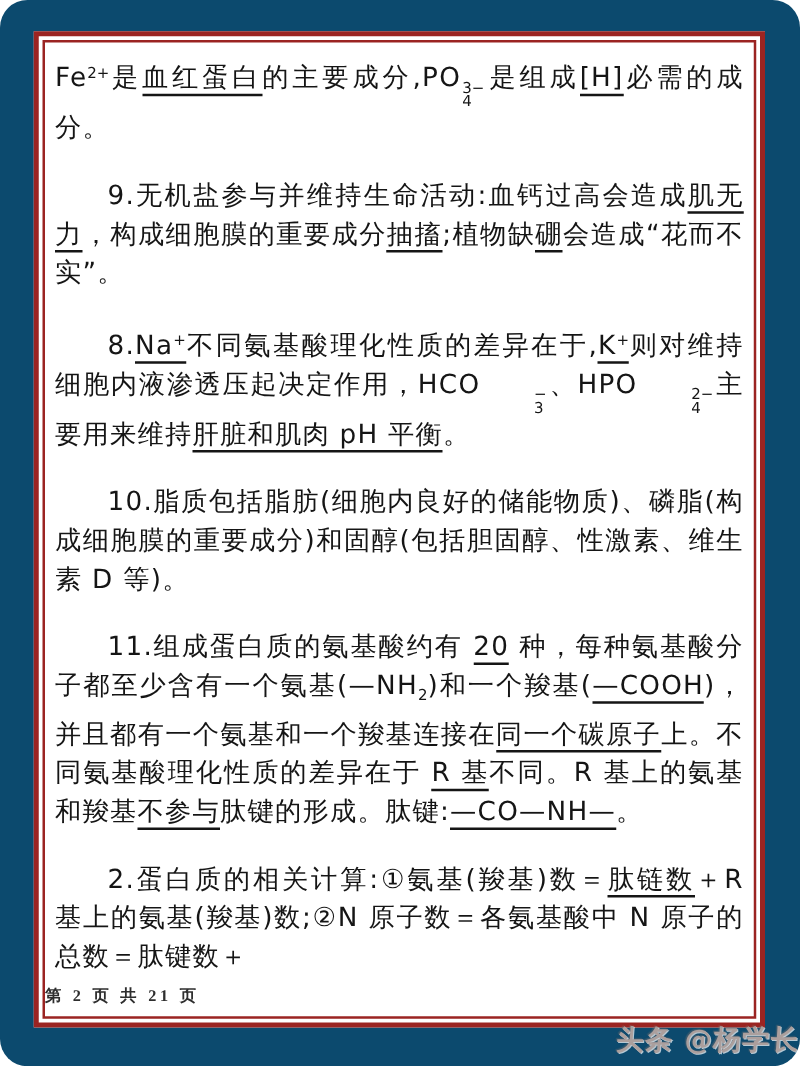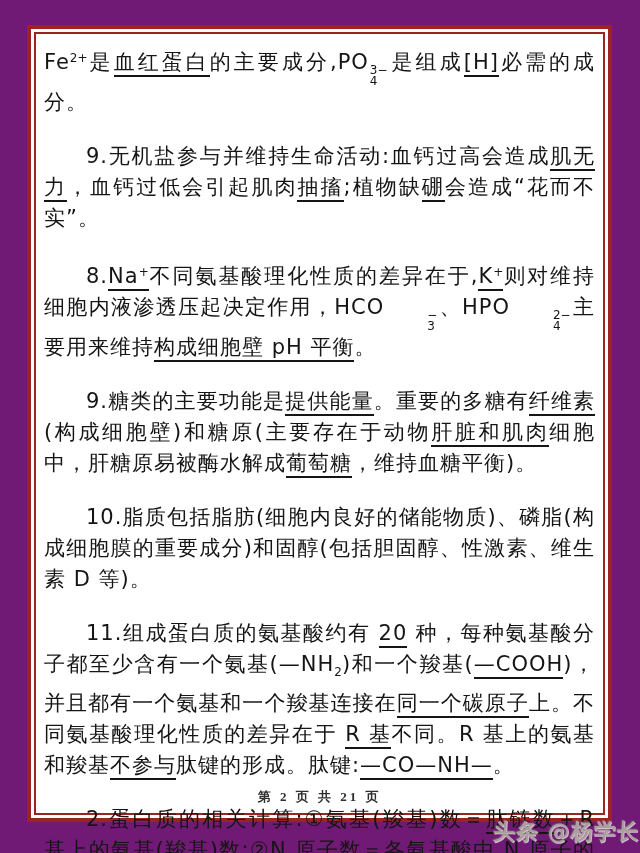--- a/index.html
+++ b/index.html
@@ -4,23 +4,24 @@
 <style>
   html, body {
     margin: 0;
     padding: 0;
     background: #ffffff;
   }
   .page {
     position: relative;
     width: 640px;
     height: 853px;
-    background: #701a75;
+    background: #0c4a6e;
     overflow: hidden;
     font-family: "DejaVu Sans", sans-serif;
+    border-radius: 22px;
   }
   .frame {
     position: absolute;
     left: 27px;
     top: 25px;
     width: 585px;
     height: 797px;
     border: 4px solid #9b2422;
     box-sizing: border-box;
     padding: 3px;
@@ -69,21 +70,21 @@
     font-size: 12px;
     line-height: 11px;
     letter-spacing: 0;
     margin: 0 2px 0 1px;
   }
   .footer {
     position: absolute;
     left: 0;
     bottom: 7px;
     width: 100%;
-    text-align: center;
+    text-align: left;
     font-family: "Liberation Serif", serif;
     font-size: 13px;
     font-weight: bold;
     letter-spacing: 3px;
     color: #2e2e2e;
   }
   .watermark {
     position: absolute;
     right: 0px;
     bottom: 6px;
@@ -100,29 +101,28 @@
 <body>
 
 <div class="page">
   <div class="frame" style="border-color: rgb(155, 36, 34);">
     <div class="frame-inner" style="border-color: rgb(155, 36, 34);">
       <div class="content" style="color: rgb(21, 21, 21);">
           <p class="para"><span class="">Fe</span><span class="sup">2+</span><span class="">是</span><span class="u">血红蛋白</span><span class="">的主要成分,PO</span><span class="supsub">
               <span>3−</span>
               <span>4</span>
             </span><span class="">是组成</span><span class="u">[H]</span><span class="">必需的成分。</span></p>
-          <p class="para indent"><span class="">9.无机盐参与并维持生命活动:血钙过高会造成</span><span class="u">肌无力</span><span class="">，血钙过低会引起肌肉</span><span class="u">抽搐</span><span class="">;植物缺</span><span class="u">硼</span><span class="">会造成“花而不实”。</span></p>
+          <p class="para indent"><span class="">9.无机盐参与并维持生命活动:血钙过高会造成</span><span class="u">肌无力</span><span class="">，构成细胞膜的重要成分</span><span class="u">抽搐</span><span class="">;植物缺</span><span class="u">硼</span><span class="">会造成“花而不实”。</span></p>
           <p class="para indent"><span class="">8.</span><span class="u"><span class="">Na</span><span class="sup">+</span></span><span class="">不同氨基酸理化性质的差异在于,</span><span class="u"><span class="">K</span><span class="sup">+</span></span><span class="">则对维持细胞内液渗透压起决定作用，HCO</span><span class="supsub">
               <span>−</span>
               <span>3</span>
             </span><span class="">、HPO</span><span class="supsub">
               <span>2−</span>
               <span>4</span>
-            </span><span class="">主要用来维持</span><span class="u">构成细胞壁 pH 平衡</span><span class="">。</span></p>
-          <p class="para indent"><span class="">9.糖类的主要功能是</span><span class="u">提供能量</span><span class="">。重要的多糖有</span><span class="u">纤维素</span><span class="">(构成细胞壁)和糖原(主要存在于动物</span><span class="u">肝脏和肌肉</span><span class="">细胞中，肝糖原易被酶水解成</span><span class="u">葡萄糖</span><span class="">，维持血糖平衡)。</span></p>
+            </span><span class="">主要用来维持</span><span class="u">肝脏和肌肉 pH 平衡</span><span class="">。</span></p>
           <p class="para indent"><span class="">10.脂质包括脂肪(细胞内良好的储能物质)、磷脂(构成细胞膜的重要成分)和固醇(包括胆固醇、性激素、维生素 D 等)。</span></p>
           <p class="para indent"><span class="">11.组成蛋白质的氨基酸约有 </span><span class="u">20</span><span class=""> 种，每种氨基酸分子都至少含有一个氨基(—NH</span><span class="sub">2</span><span class="">)和一个羧基(</span><span class="u">—COOH</span><span class="">)，并且都有一个氨基和一个羧基连接在</span><span class="u">同一个碳原子</span><span class="">上。不同氨基酸理化性质的差异在于 </span><span class="u">R 基</span><span class="">不同。R 基上的氨基和羧基</span><span class="u">不参与</span><span class="">肽键的形成。肽键:</span><span class="u">—CO—NH—</span><span class="">。</span></p>
           <p class="para indent"><span class="">2.蛋白质的相关计算:①氨基(羧基)数＝</span><span class="u">肽链数</span><span class="">＋R 基上的氨基(羧基)数;②N 原子数＝各氨基酸中 N 原子的总数＝肽键数＋</span></p>
         </div>
       <div class="footer">第 2 页 共 21 页</div>
     </div>
   </div>
   <div class="watermark">头条 @杨学长</div>
 </div>
 

